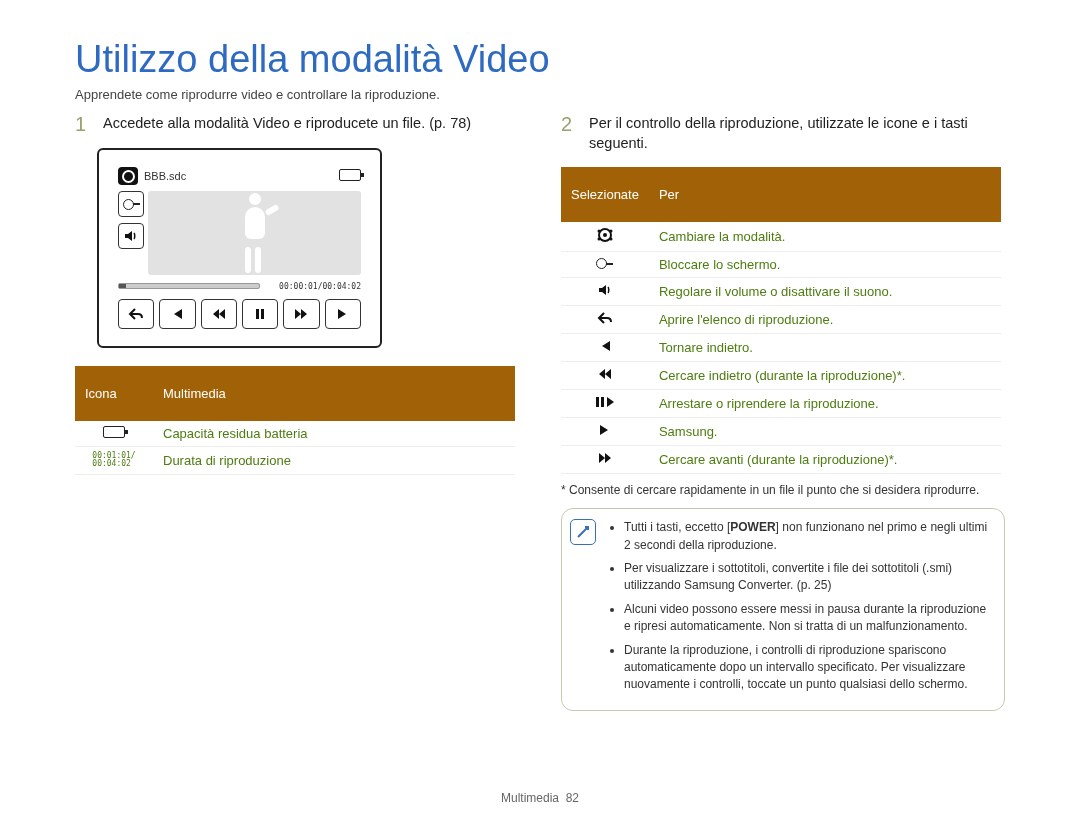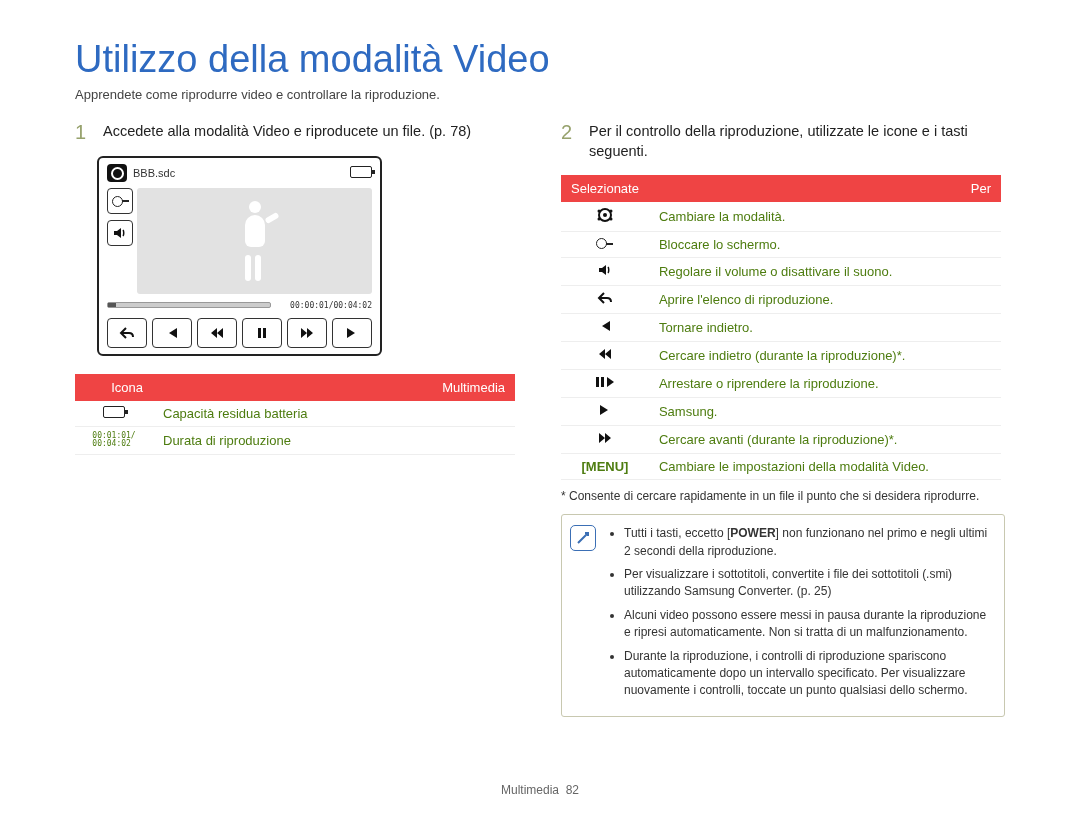--- a/index.html
+++ b/index.html
@@ -15,41 +15,41 @@
   .title {
     font-size: 38px;
     font-weight: 300;
     color: #2e6ac1;
     letter-spacing: 0px;
     margin-bottom: 6px;
   }
   .subtitle {
     font-size: 13px;
     color: #444;
-    margin-bottom: 20px;
+    margin-bottom: 12px;
   }
   .columns { display: flex; gap: 42px; }
   .col { flex: 1; }
   .step-line { display: flex; align-items: flex-start; gap: 10px; margin-bottom: 14px; }
   .step-num {
     font-size: 20px;
     color: #97a26d;
     font-weight: 300;
     line-height: 1;
     min-width: 18px;
   }
   .step-text { font-size: 14.5px; color: #222; line-height: 1.35; }
   
   .player {
     width: 285px; height: 200px;
     border: 2px solid #222;
     border-radius: 6px;
     background: #fff;
     margin: 6px 0 18px 22px;
-    padding: 4px;
+    padding: 15px;
     display: flex; flex-direction: column;
   }
   .player-top {
     display: flex; align-items: center;
     gap: 6px; padding: 2px 4px 0 4px;
   }
   .cam-icon {
     width:20px; height:18px; background:#111; border-radius:4px;
     position:relative; display:flex; align-items:center; justify-content:center;
   }
@@ -93,46 +93,46 @@
   .timecode { font-size:8px; color:#333; font-family: monospace; }
   .player-bottom {
     display:flex; gap:5px; padding: 6px 4px 2px 4px;
   }
   .player-bottom .squarebtn { flex:1; width:auto; height:30px; font-size:14px; }
   .back-icon svg, .squarebtn svg { width:16px; height:14px; }
 
   
   .tbl { width: 440px; border-collapse: collapse; margin-left: 0px; }
   .tbl th {
-    background:#ef4444; color:#fff; font-size:13px;
-    font-weight:400; text-align:right; padding:6px 10px;
+    background:#a16207; color:#fff; font-size:13px;
+    font-weight:400; text-align:left; padding:20px 10px;
   }
   .tbl th:first-child { width: 78px; }
   .tbl td { font-size:13px; color:#4d7c0f; padding:5px 10px; border-bottom: 0.5px solid #eee; vertical-align: middle;}
   .icon-cell { text-align:center; }
   .footnote { font-size:12px; color:#333; margin: 8px 0 10px 0; line-height:1.35; }
   .tip-box {
     border:1px solid #c8c8b0;
-    border-radius:3px;
+    border-radius:12px;
     padding: 10px 10px 10px 48px;
     position: relative;
     font-size:12px;
     color:#333;
     line-height:1.45;
   }
   .tip-box .tip-icon {
     position:absolute; left:8px; top:10px;
     width:26px; height:26px;
     border:1.8px solid #3b6fb5; border-radius:5px;
     display:flex; align-items:center; justify-content:center;
     color:#3b6fb5;
   }
   .tip-box ul { list-style: disc; padding-left: 14px; }
   .tip-box li { margin-bottom: 6px; }
-  .footer { position:absolute; bottom:18px; left:0; width:100%; text-align:center; font-size:12px; color:#666; }
+  .footer { position:absolute; bottom:10px; left:0; width:100%; text-align:center; font-size:12px; color:#666; }
   .menu-bold { font-weight:bold; }
   .duration-stack { display:inline-block; font-family: monospace; font-size:8px; line-height:1; text-align:left;}
 </style>
 </head>
 <body>
 
 <h1 class="title">Utilizzo della modalità Video</h1>
 <div class="subtitle">Apprendete come riprodurre video e controllare la riproduzione.</div>
 
 <div class="columns">
@@ -297,24 +297,20 @@
         <td class="icon-cell"><svg width="18" height="14" viewBox="0 0 16 14">
                 <path d="M13 2v10M3 2l8 5-8 5z" fill="#111"></path>
               </svg></td>
         <td>Samsung.</td>
       </tr>
       <tr>
         <td class="icon-cell"><svg width="18" height="14" viewBox="0 0 16 14">
                 <path d="M2 2l6 5-6 5zM8 2l6 5-6 5z" fill="#111"></path>
               </svg></td>
         <td>Cercare avanti (durante la riproduzione)*.</td>
-      </tr>
-      <tr>
-        <td class="icon-cell"><span class="menu-bold">[MENU]</span></td>
-        <td>Cambiare le impostazioni della modalità Video.</td>
       </tr>
     </tbody>
       </table>
 
     <div class="footnote">* Consente di cercare rapidamente in un file il punto che si desidera riprodurre.</div>
 
     <div class="tip-box">
       <div class="tip-icon">
         <svg width="16" height="16" viewBox="0 0 16 16">
             <path d="M3 13L13 3M10 3h3v3" fill="none" stroke="#3b6fb5" stroke-width="2"></path>

